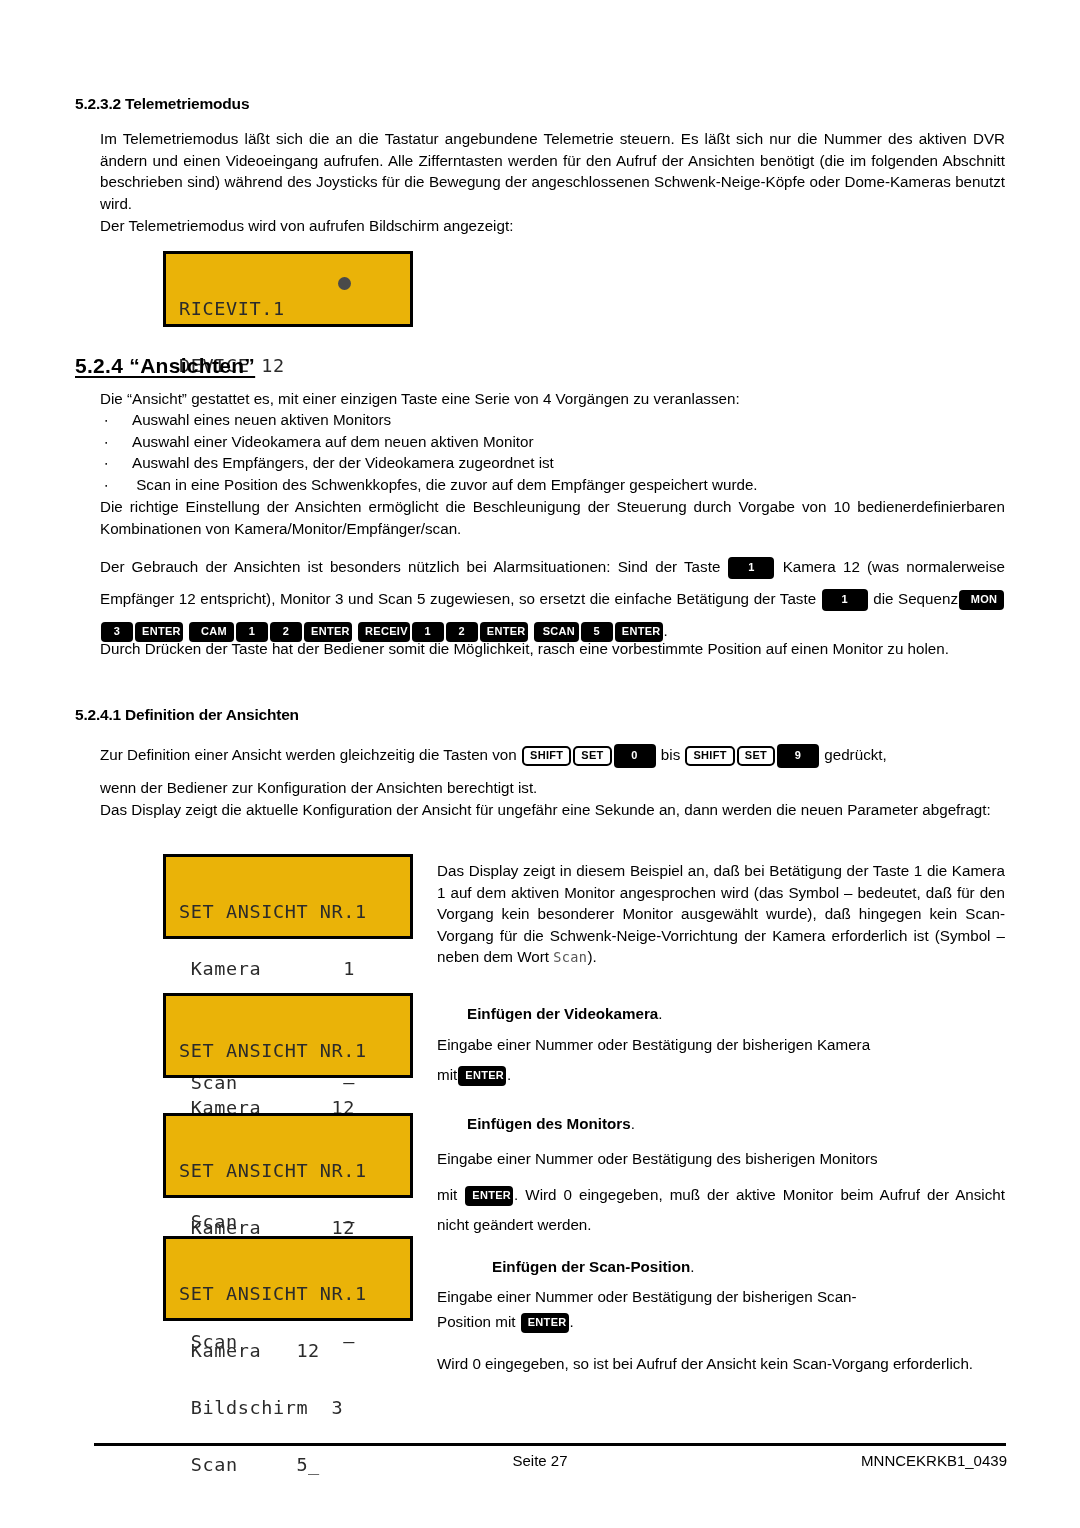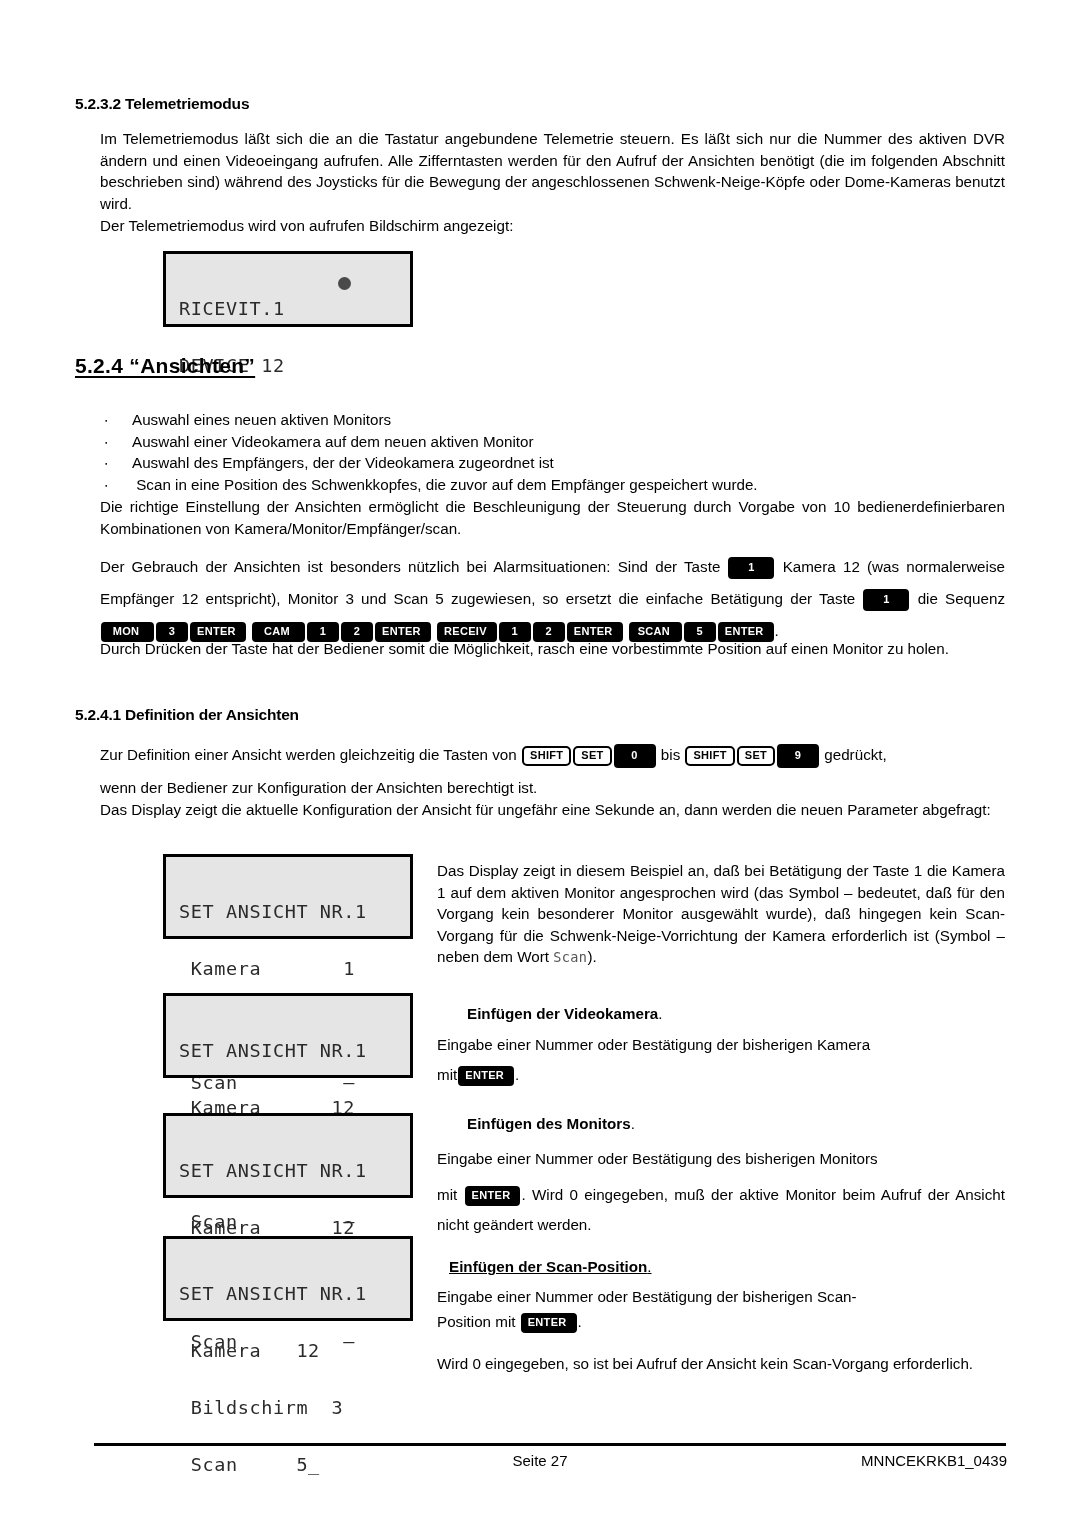--- a/index.html
+++ b/index.html
@@ -70,21 +70,21 @@
 
   
   .key {
     display: inline-block;
     background: #000000;
     color: #ffffff;
     font-family: "Liberation Sans", sans-serif;
     font-weight: bold;
     font-size: 11px;
     line-height: 11px;
-    padding: 4px 10px 5px 7px;
+    padding: 4px 2px 5px 7px;
     border-radius: 4px;
     vertical-align: 1px;
     letter-spacing: 0.3px;
     text-align: center;
     margin: 0 1px;
   }
   .key.num {
     min-width: 22px;
     padding-left: 5px;
     padding-right: 5px;
@@ -102,21 +102,21 @@
     border-radius: 5px;
   }
   .key.tallnum {
     padding: 6px 11px 7px 11px;
     min-width: 20px;
   }
 
   
   .lcd {
     position: absolute;
-    background: #e5e5e5;
+    background: #eab308;
     border: 3px solid #000000;
     box-sizing: border-box;
     font-family: "DejaVu Sans Mono", monospace;
     font-size: 18.5px;
     line-height: 19px;
     letter-spacing: 0.6px;
     padding: 7px 0 7px 13px;
     white-space: pre;
     color: #2b2b2b;
   }
@@ -160,20 +160,21 @@
   <div class="para nojust" style="left:100px; top:215px; width:905px;">Der Telemetriemodus wird von aufrufen Bildschirm angezeigt:</div>
 
   <div class="lcd" style="left:163px; top:251px; width:250px; height:76px;">
     <span class="row">RICEVIT.1</span>
     <span class="row">DEVICE 12</span>
   </div>
   <div class="dot-marker" style="left:338px; top:277px;"></div>
 
   <div class="h-major" style="left:75px; top:354px;">5.2.4 “Ansichten”</div>
 
+  <div class="para nojust" style="left:100px; top:388px; width:905px;">Die “Ansicht” gestattet es, mit einer einzigen Taste eine Serie von 4 Vorgängen zu veranlassen:</div>
 
   <div class="bullets" style="left:100px; top:409px; width:905px;">
     <span class="bline">
       <span class="bul">∙</span><span>Auswahl eines neuen aktiven Monitors</span>
     </span>
     <span class="bline">
       <span class="bul">∙</span><span>Auswahl einer Videokamera auf dem neuen aktiven Monitor</span>
     </span>
     <span class="bline">
       <span class="bul">∙</span><span>Auswahl des Empfängers, der der Videokamera zugeordnet ist</span>
@@ -257,21 +258,21 @@
 
   <div class="para nojust" style="left:437px; top:1064px; width:568px;">
     <span>mit</span><span class="key">ENTER</span><span>.</span>
   </div>
   <div class="para nojust" style="left:437px; top:1148px; width:568px;">Eingabe einer Nummer oder Bestätigung des bisherigen Monitors</div>
   <div class="para" style="left:437px; top:1180px; width:568px; line-height:30px;">
     <span>mit</span>
     <span class="key">ENTER</span><span>. Wird 0 eingegeben, muß der aktive Monitor beim Aufruf der Ansicht nicht geändert werden.</span>
   </div>
 
-  <div class="para nojust" style="left:419px; top:1256px; width:568px;text-decoration:underline;">
+  <div class="para nojust" style="left:462px; top:1256px; width:568px;">
     <span class="bold">Einfügen der Scan-Position</span><span>.</span>
   </div>
   <div class="para" style="left:437px; top:1286px; width:568px;">Eingabe einer Nummer oder Bestätigung der bisherigen Scan-</div>
   <div class="para nojust" style="left:437px; top:1311px; width:568px;">
     <span>Position mit</span>
     <span class="key">ENTER</span><span>.</span>
   </div>
   <div class="para" style="left:437px; top:1353px; width:568px;">Wird 0 eingegeben, so ist bei Aufruf der Ansicht kein Scan-Vorgang erforderlich.</div>
 
   <div class="footer-rule" style="left:94px; top:1443px; width:912px; height:3px;"></div>

